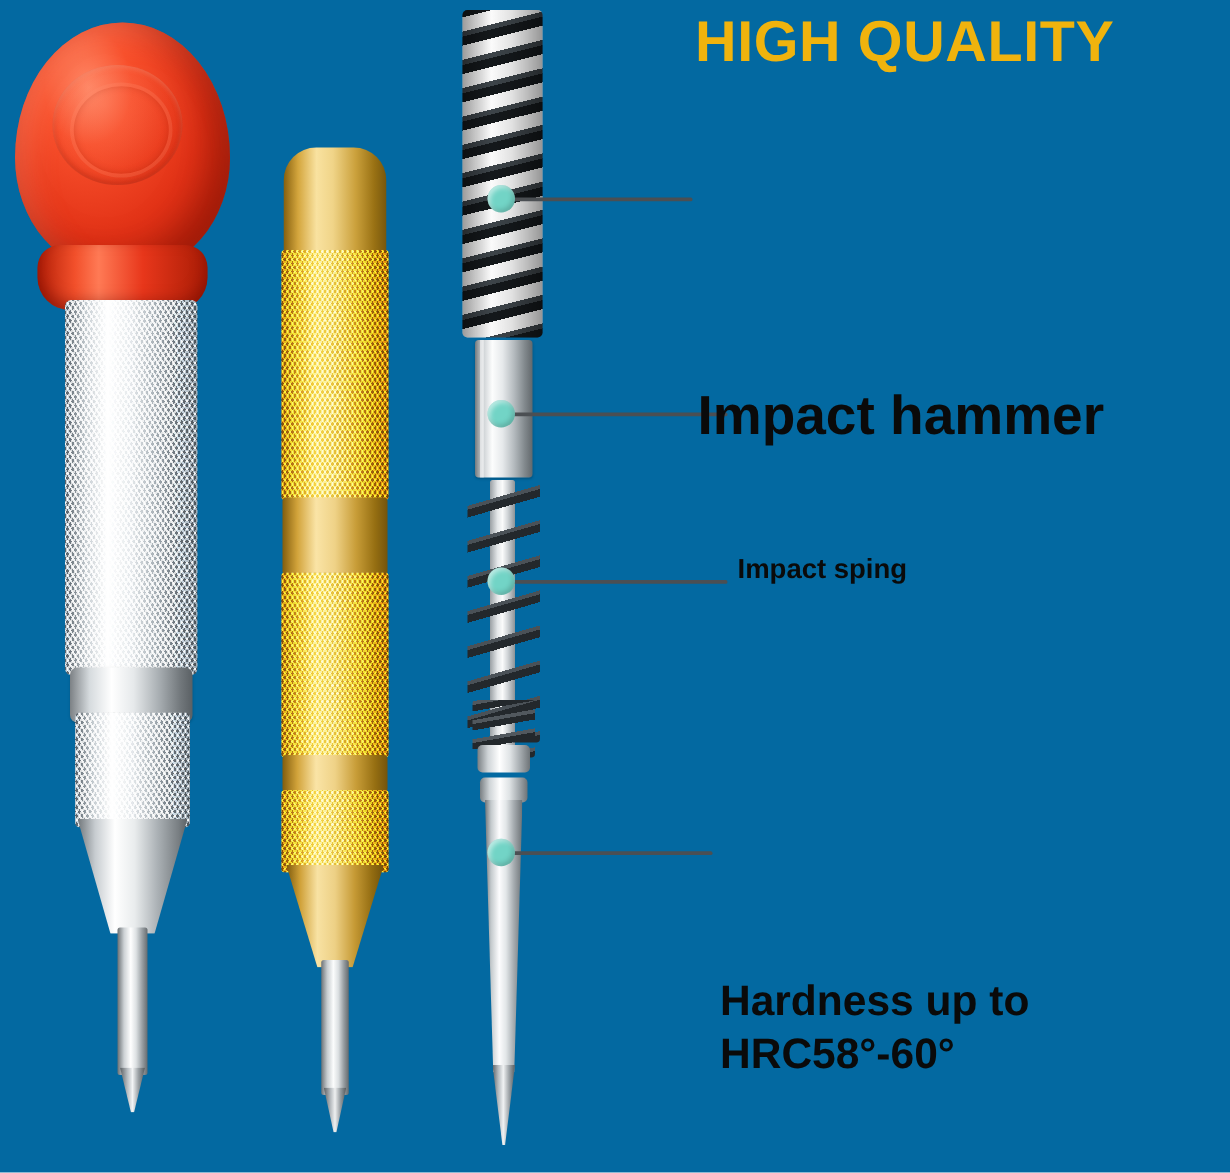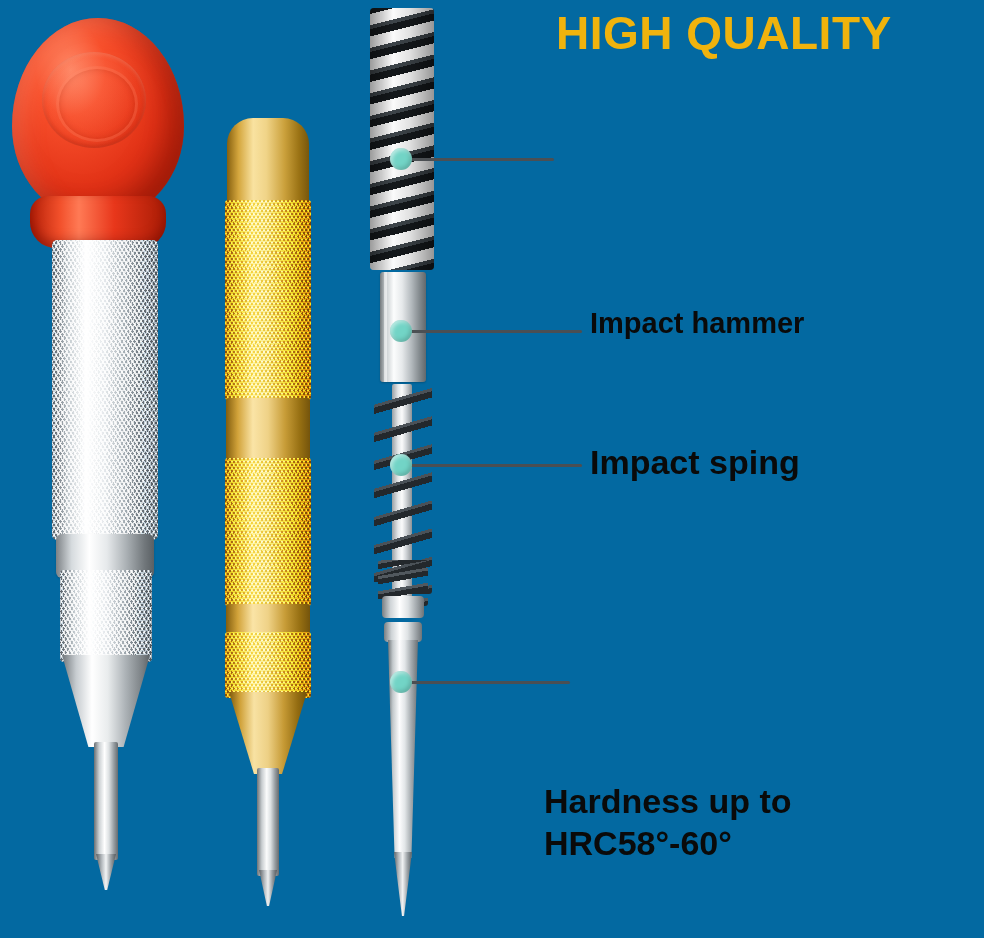--- a/index.html
+++ b/index.html
@@ -19,24 +19,24 @@
     font-size:46px;font-weight:bold;letter-spacing:0.5px;
     color:#f0b30d;line-height:1.0;white-space:nowrap;
   }
 
   
   .callout-text{
     position:absolute;color:#0a0a0a;font-weight:bold;
     line-height:1.24;
   }
   #txt-spring{left:552px;top:138px;width:432px;font-size:33px;}
-  #txt-hammer{left:590px;top:306px;width:394px;font-size:29px;}
-  #txt-impact{left:590px;top:441px;width:394px;font-size:34px;}
+  #txt-hammer{left:558px;top:306px;width:394px;font-size:44px;}
+  #txt-impact{left:590px;top:441px;width:394px;font-size:22px;}
   #txt-hss{left:576px;top:662px;width:408px;font-size:34px;}
-  #txt-hardness{left:544px;top:780px;width:408px;font-size:34px;}
+  #txt-hardness{left:576px;top:780px;width:408px;font-size:34px;}
 
   
   .leader{position:absolute;height:3px;background:#4b4f53;border-radius:2px;}
   .dot{
     position:absolute;width:22px;height:22px;border-radius:50%;
     background:#72d4c6;
     box-shadow:inset -2px -2px 4px rgba(0,0,0,.18), inset 2px 2px 4px rgba(255,255,255,.55);
   }
 
   

